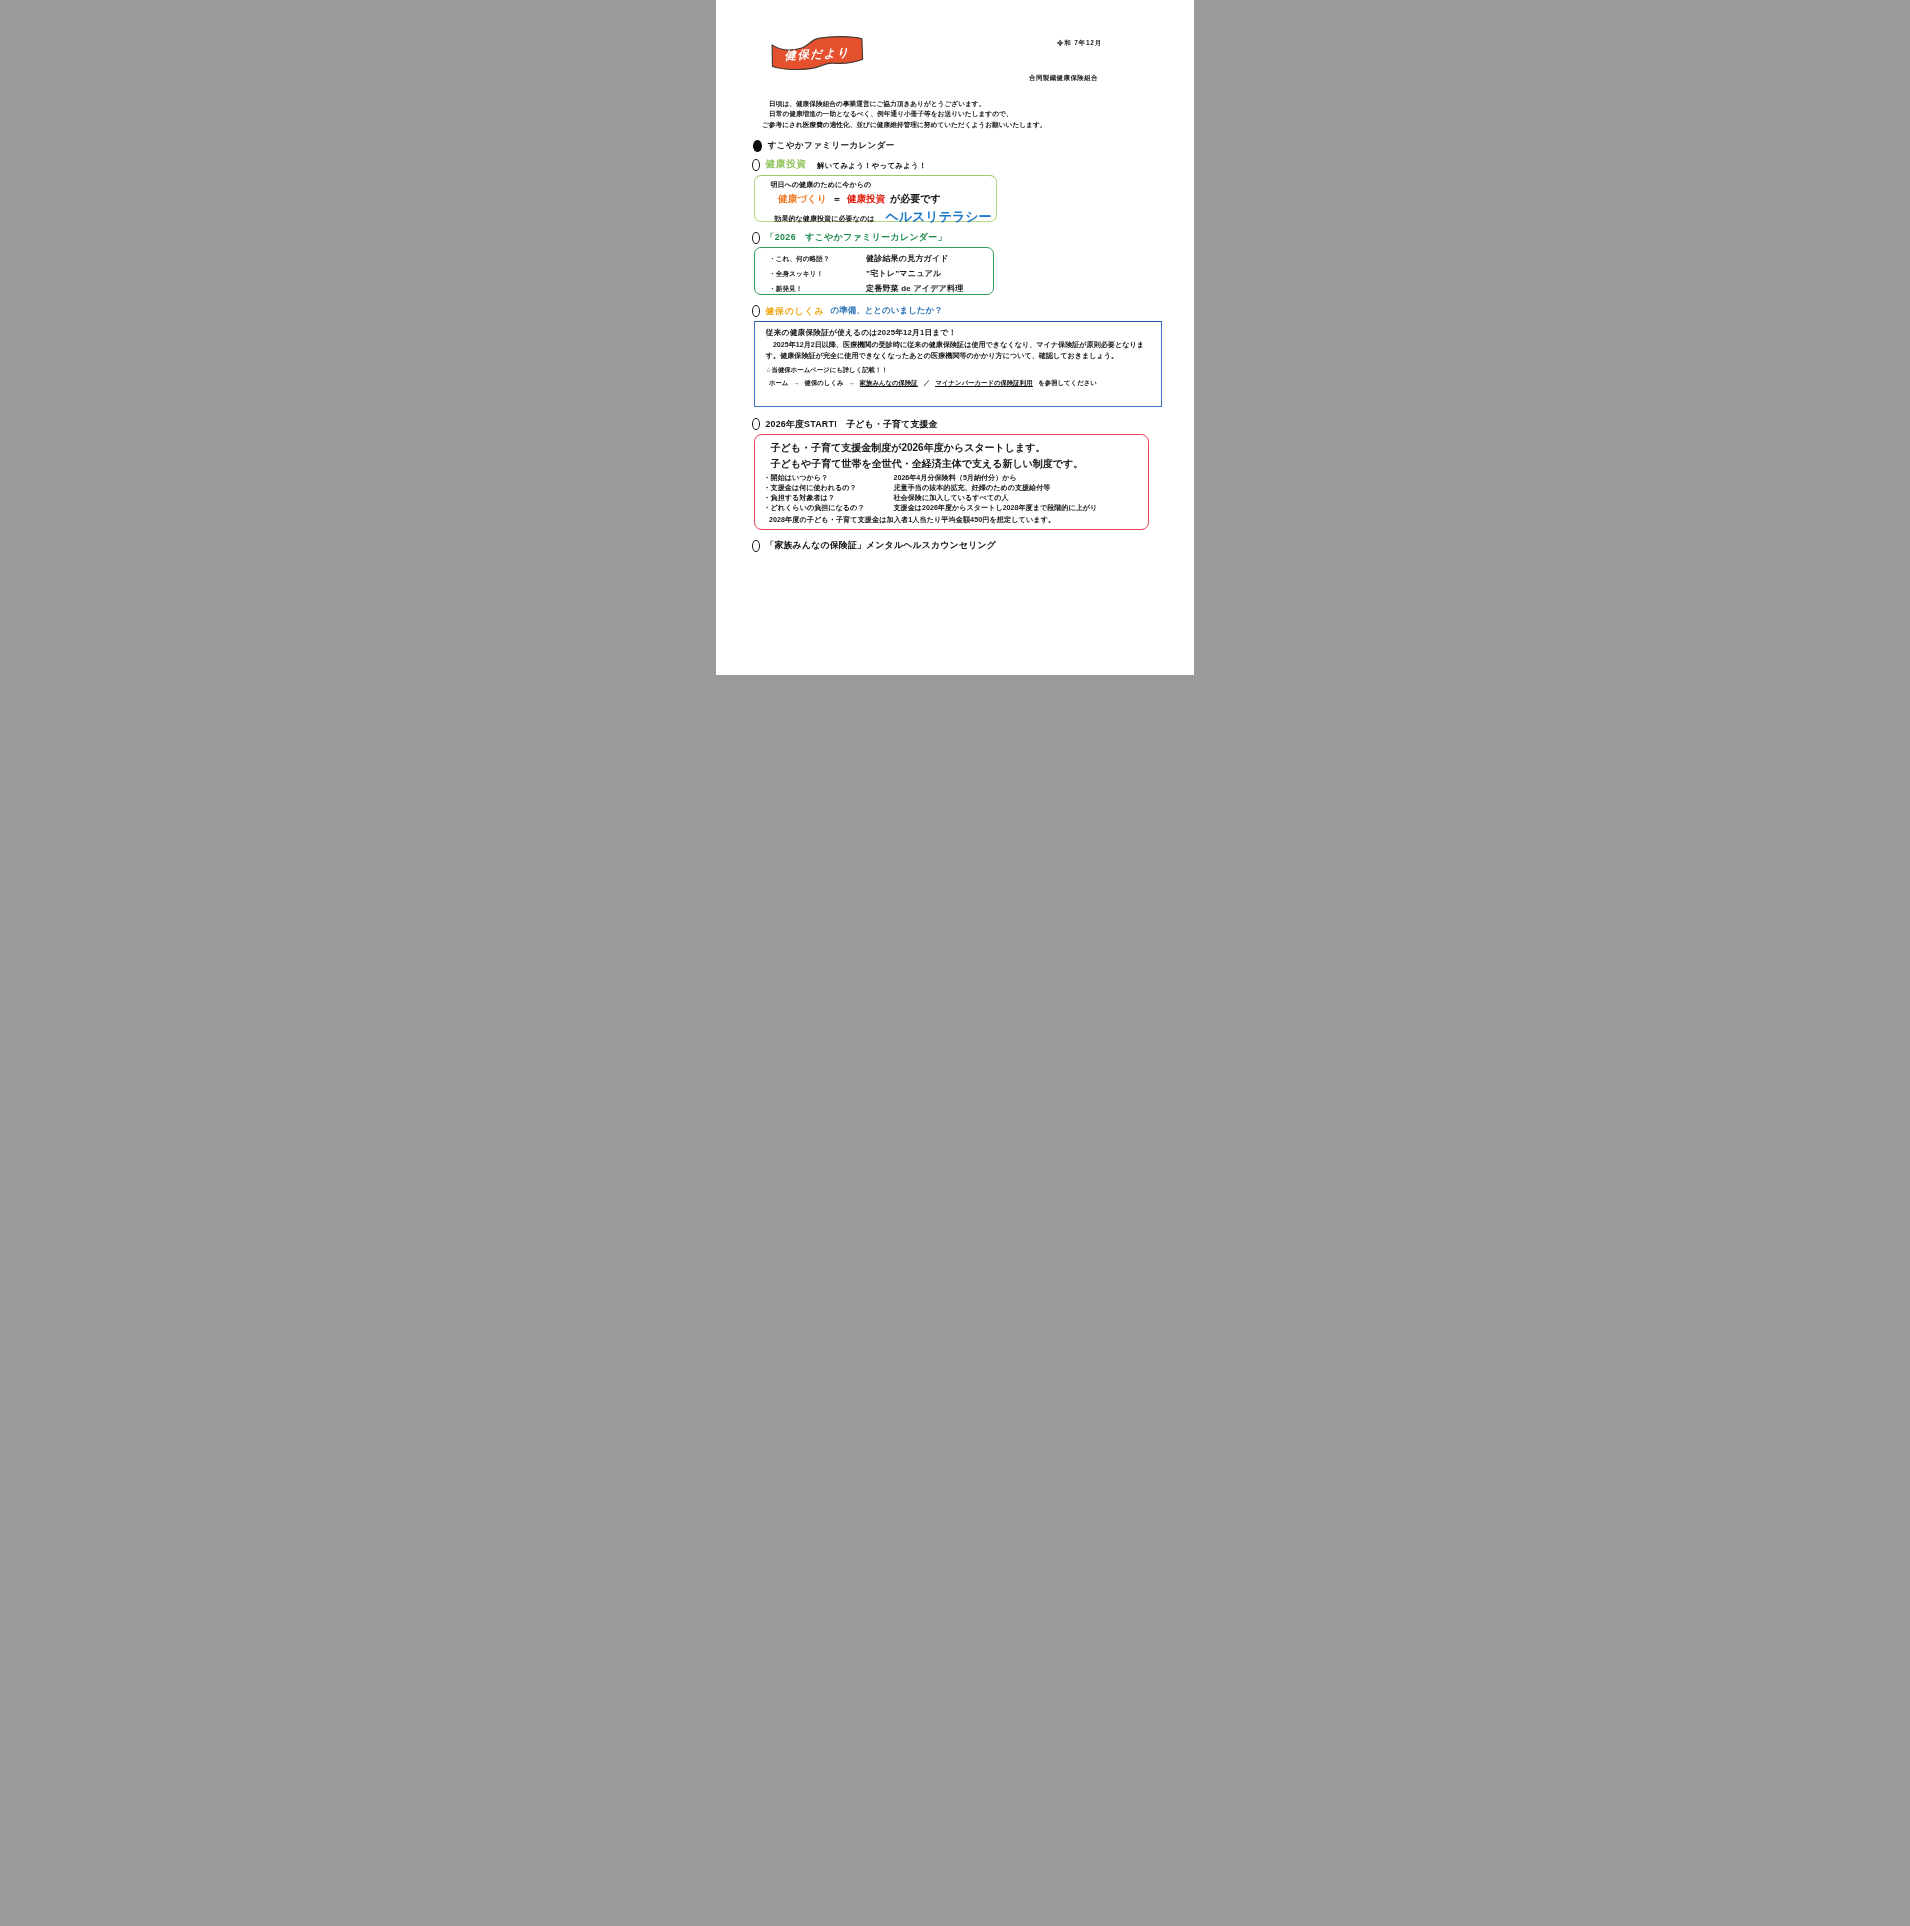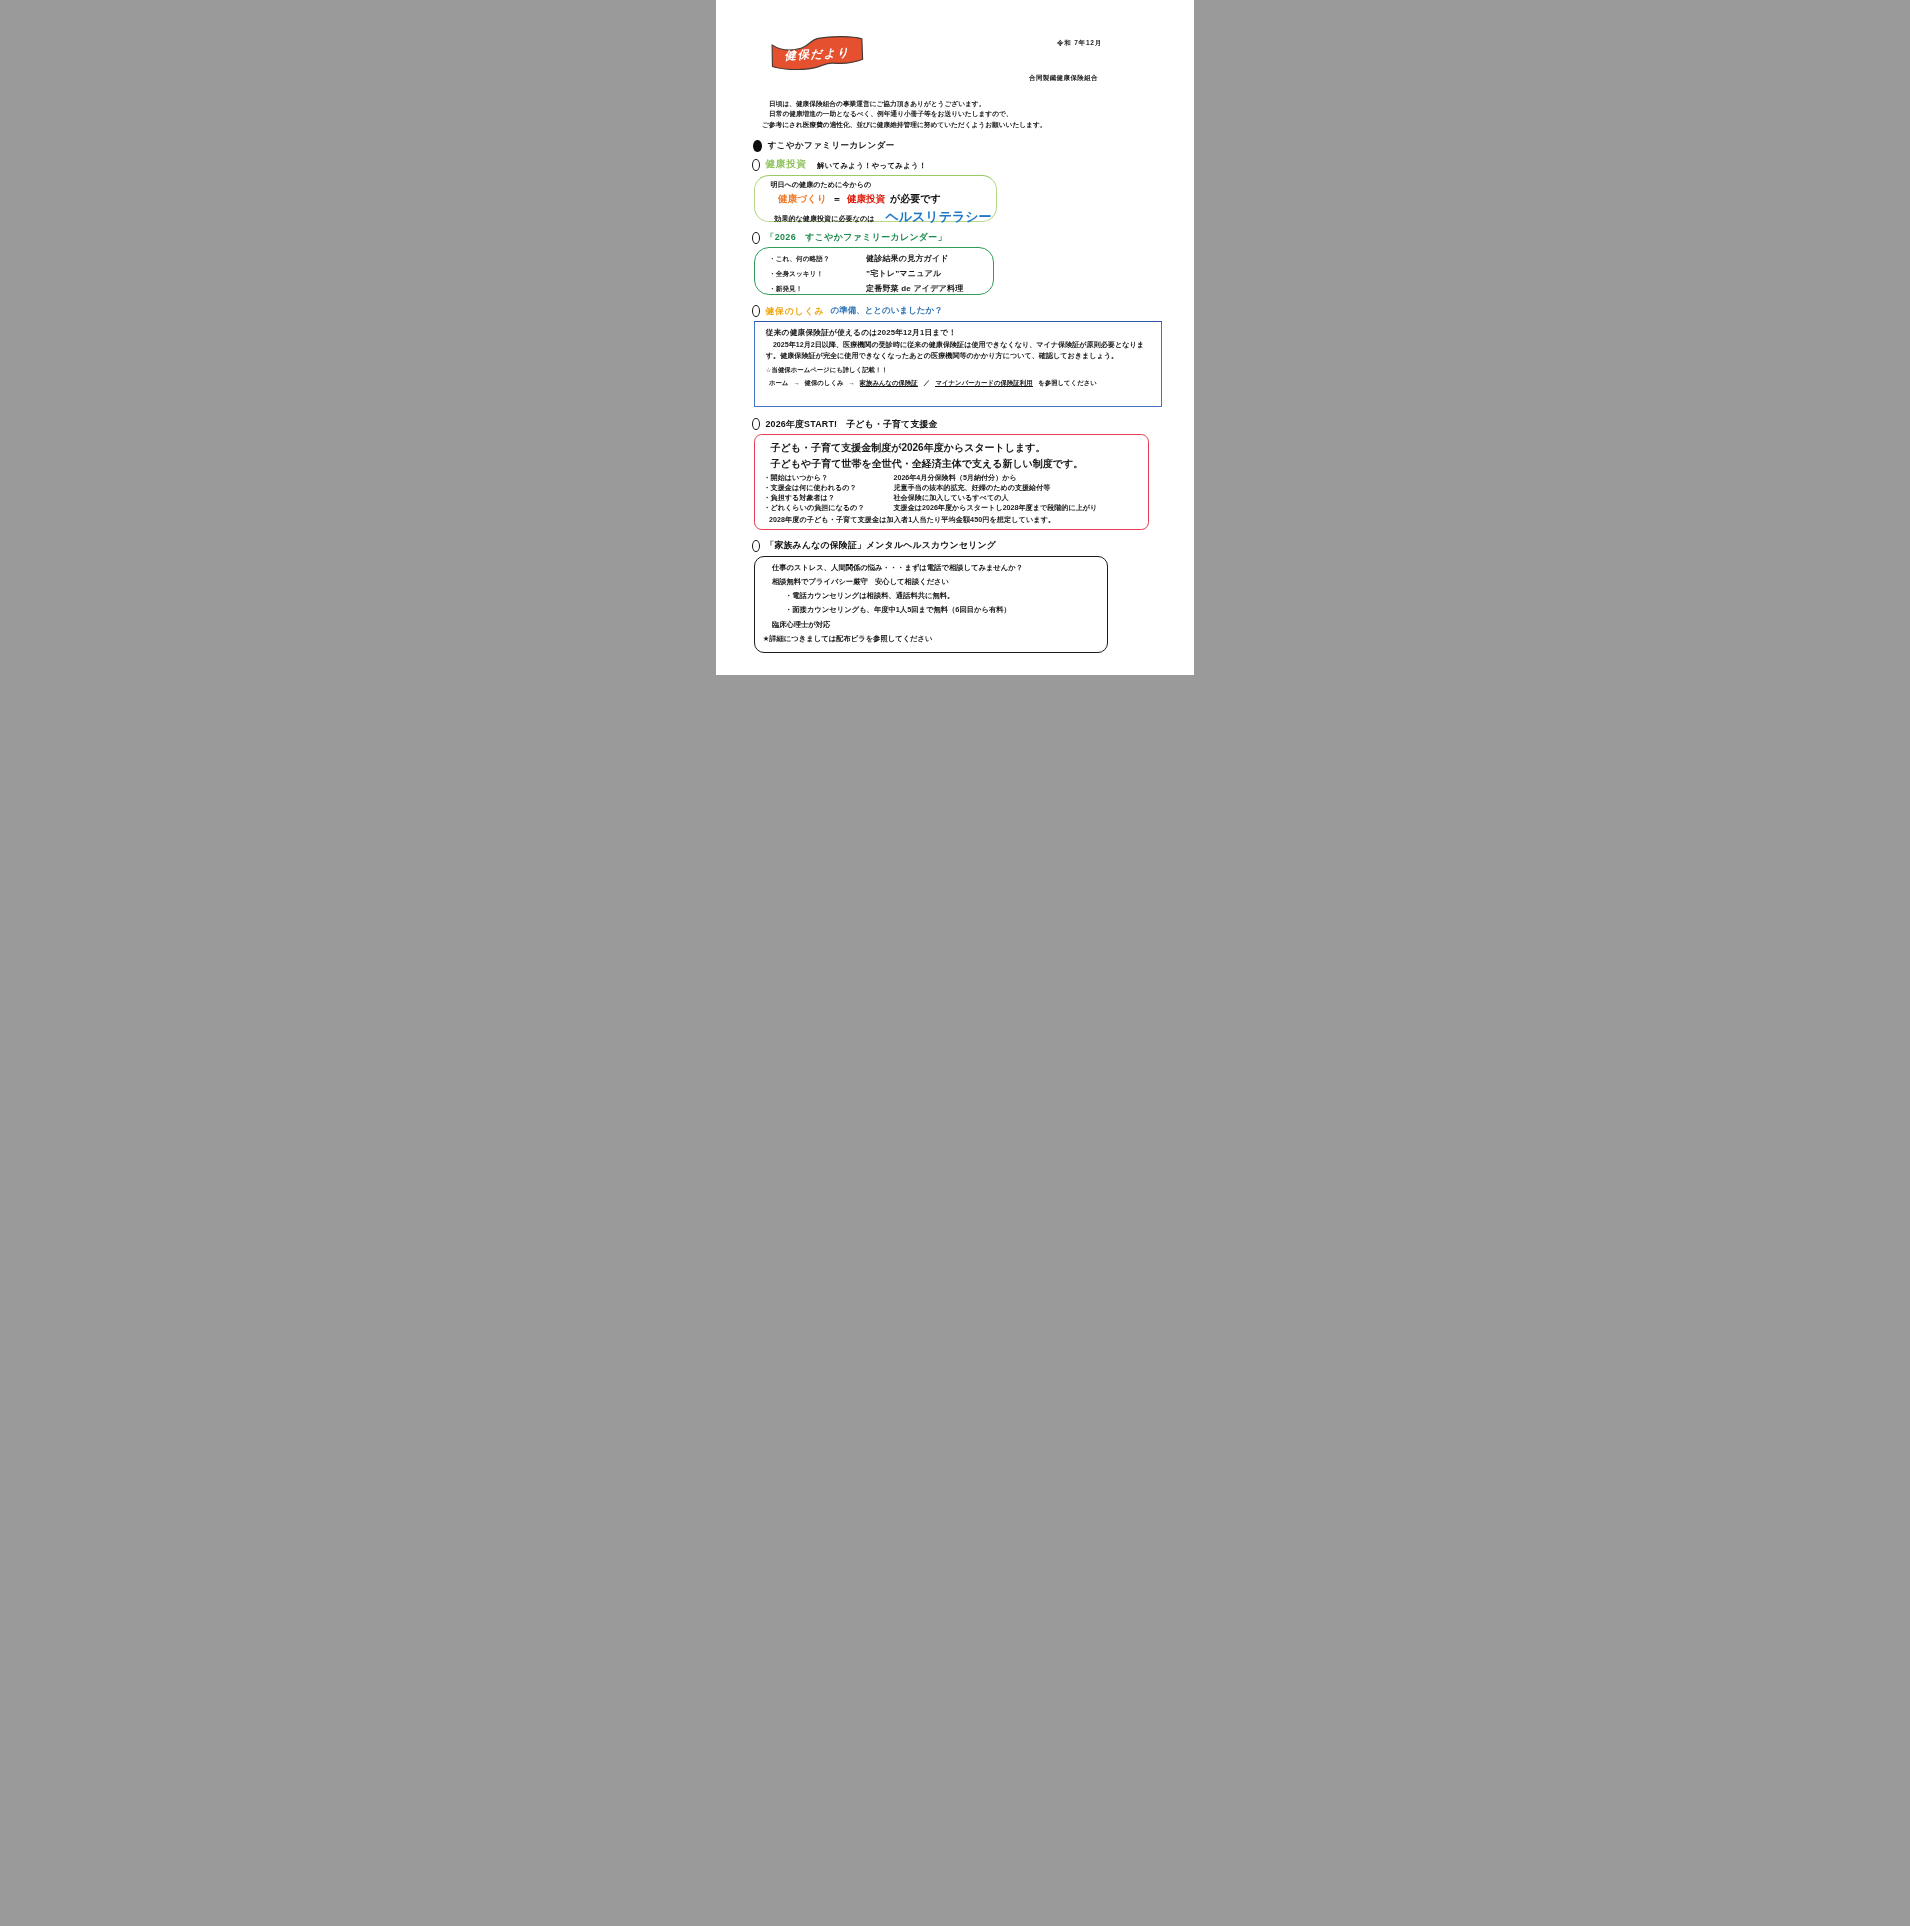--- a/index.html
+++ b/index.html
@@ -31,21 +31,21 @@
   .ring {
     display:inline-block; width:8px; height:12.3px; background:#fff;
     border:1.7px solid #101010; border-radius:50%; margin-right:5.4px; flex:0 0 auto;
   }
   .sub-heading { display:flex; align-items:center; margin-left:36px; }
 
   .sh1 { margin-top:6.2px; }
   .sh1 .t-green { color:#8fc45c; font-size:9.6px; font-weight:700; letter-spacing:0.8px; }
   .sh1 .t-sub   { color:#111; font-size:7.3px; font-weight:700; margin-left:10px; padding-top:1.5px; letter-spacing:0.4px; }
 
-  .box { border-radius:15px; background:#fff; }
+  .box { border-radius:7px; background:#fff; }
   .gbox1 {
     margin:3.9px 0 0 38px; width:243px; height:47px;
     border:1px solid #b4d887; border-top-color:#9ccb66;
     padding:4.2px 3.9px 3.9px 10.8px;
   }
   .gbox1 .l1 { font-size:7.1px; font-weight:700; margin-left:4.6px; }
   .gbox1 .l2 { margin-top:1.5px; margin-left:12.3px; font-weight:700; }
   .gbox1 .l2 .mk  { color:#f07b28; font-size:9.6px; }
   .gbox1 .l2 .eq  { color:#111; font-size:8.9px; margin:0 3.9px; }
   .gbox1 .l2 .inv { color:#e01b0a; font-size:9.6px; }
@@ -232,24 +232,16 @@
         <span class="a">支援金は2026年度からスタートし2028年度まで段階的に上がり</span>
       </div>
       <div class="closing">2028年度の子ども・子育て支援金は加入者1人当たり平均金額450円を想定しています。</div>
     </div>
 
     <div class="sub-heading sh5">
       <span class="ring"></span>
       <span class="t-black">「家族みんなの保険証」メンタルヘルスカウンセリング</span>
     </div>
 
-    <div class="box blackbox">
-      <div class="bl in1">仕事のストレス、人間関係の悩み・・・まずは電話で相談してみませんか？</div>
-      <div class="bl in1">相談無料でプライバシー厳守　安心して相談ください</div>
-      <div class="bl in2">・電話カウンセリングは相談料、通話料共に無料。</div>
-      <div class="bl in2">・面接カウンセリングも、年度中1人5回まで無料（6回目から有料）</div>
-      <div class="bl in1">臨床心理士が対応</div>
-      <div class="bl in0">★詳細につきましては配布ビラを参照してください</div>
-    </div>
 
   </div>
 </div>
 
 
 </body></html>

